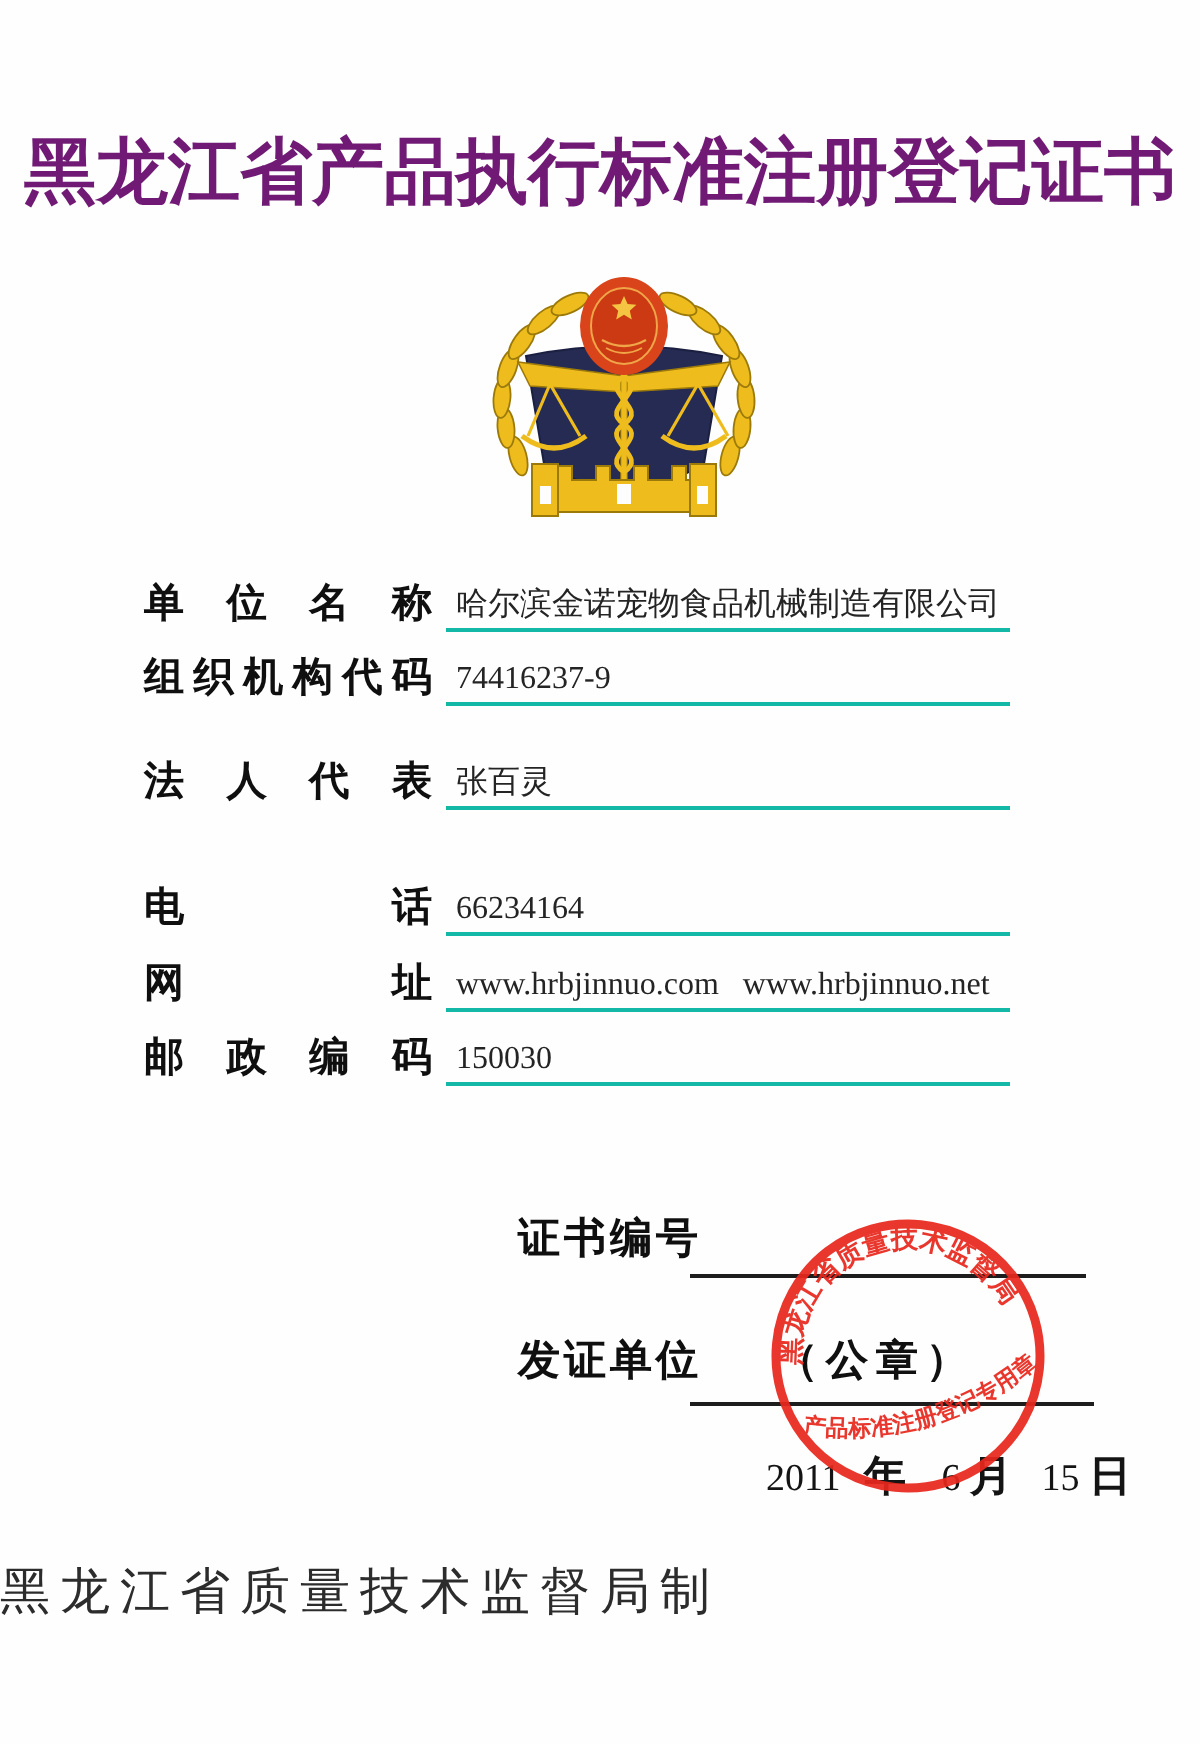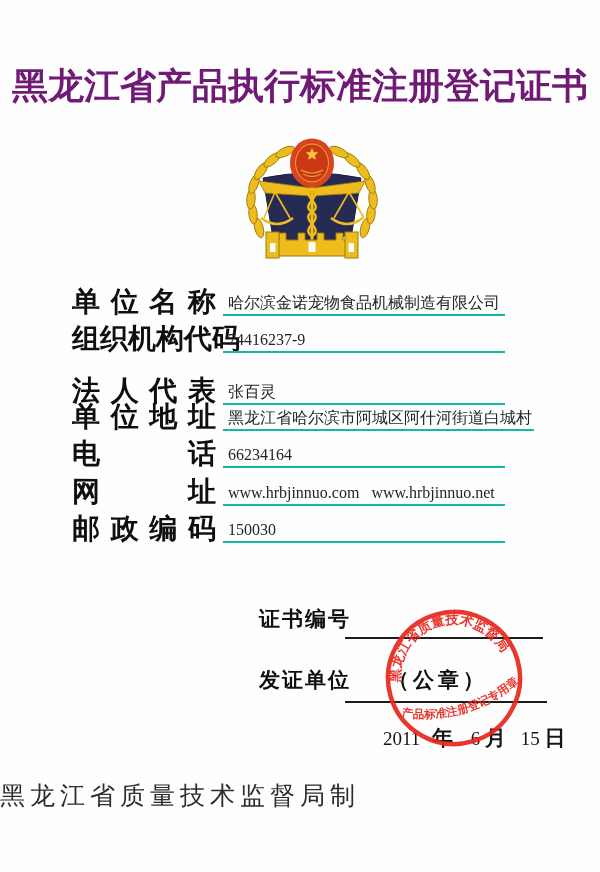--- a/index.html
+++ b/index.html
@@ -17,21 +17,21 @@
     font-family:"Liberation Serif","DejaVu Serif",serif;
     white-space:nowrap;
   }
   
   .emblem{position:absolute;left:239px;top:136px;width:146px;height:128px;}
   
   .row{position:absolute;left:72px;width:456px;height:27px;}
   .row .label{
     position:absolute;left:0;top:0;width:144px;height:27px;
     font-family:"Liberation Sans","DejaVu Sans",sans-serif;
-    font-weight:bold;font-size:28px;line-height:26px;color:#0f0f0f;
+    font-weight:bold;font-size:20px;line-height:26px;color:#0f0f0f;
     text-align:justify;text-align-last:justify;text-justify:inter-character;
     white-space:nowrap;
   }
   .row .value-line{
     position:absolute;left:151px;top:0;display:inline-block;
     min-width:275px;height:25px;border-bottom:2px solid #14b8a6;
     font-size:16px;line-height:27px;padding:0 2px 0 5px;
     white-space:pre;color:#242424;
   }
   
@@ -138,24 +138,20 @@
     <span class="value-line">哈尔滨金诺宠物食品机械制造有限公司</span>
   </div>
   <div class="row" style="top:326px">
     <div class="label">组织机构代码</div>
     <span class="value-line">74416237-9</span>
   </div>
   <div class="row" style="top:378px">
     <div class="label">法人代表</div>
     <span class="value-line">张百灵</span>
   </div>
-  <div class="row" style="top:404px">
-    <div class="label">单位地址</div>
-    <span class="value-line">黑龙江省哈尔滨市阿城区阿什河街道白城村</span>
-  </div>
   <div class="row" style="top:441px">
     <div class="label">电话</div>
     <span class="value-line">66234164</span>
   </div>
   <div class="row" style="top:479px">
     <div class="label">网址</div>
     <span class="value-line">www.hrbjinnuo.com   www.hrbjinnuo.net</span>
   </div>
   <div class="row" style="top:516px">
     <div class="label">邮政编码</div>

